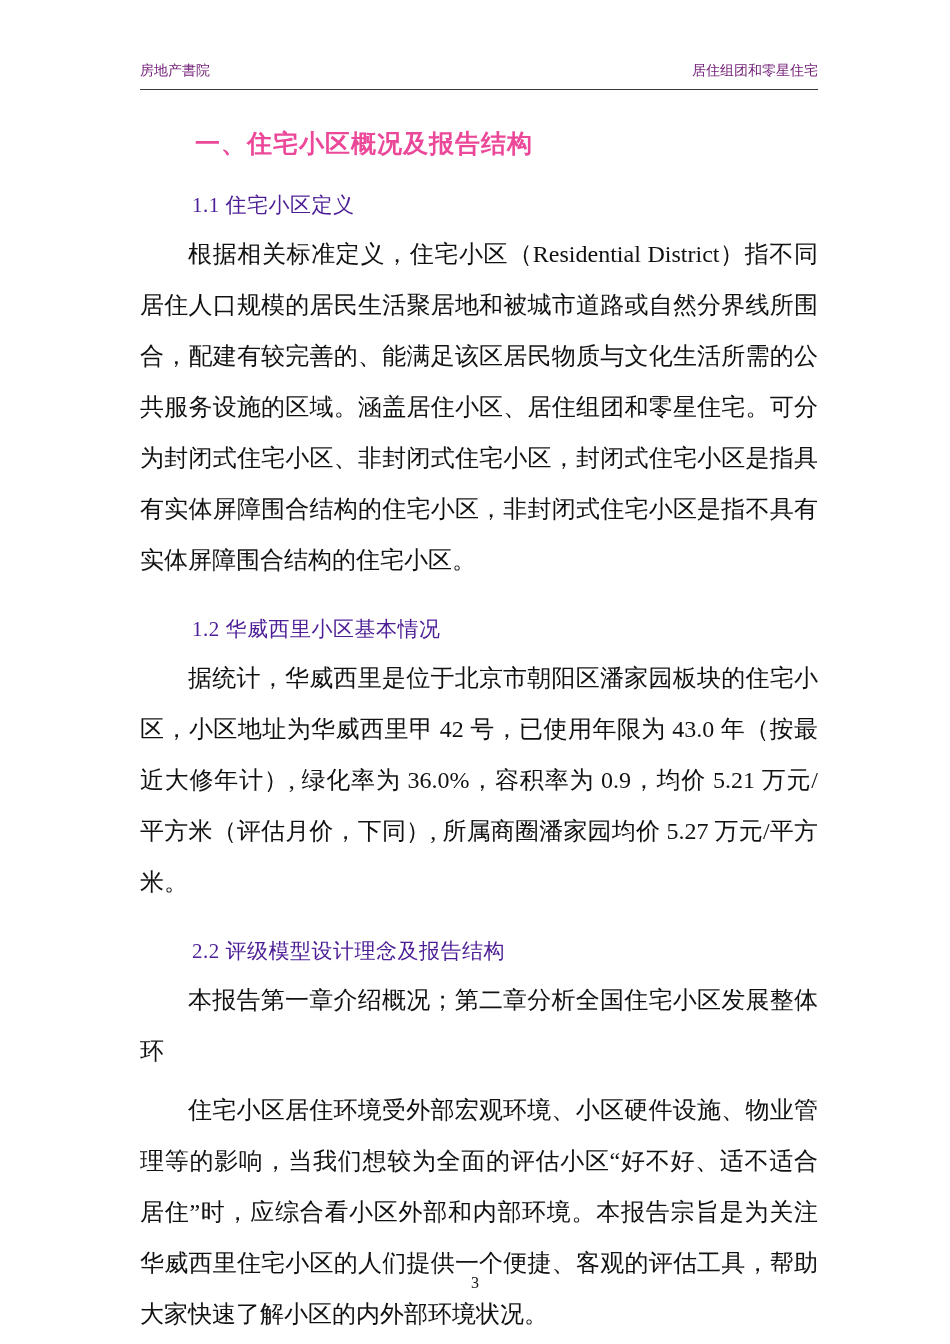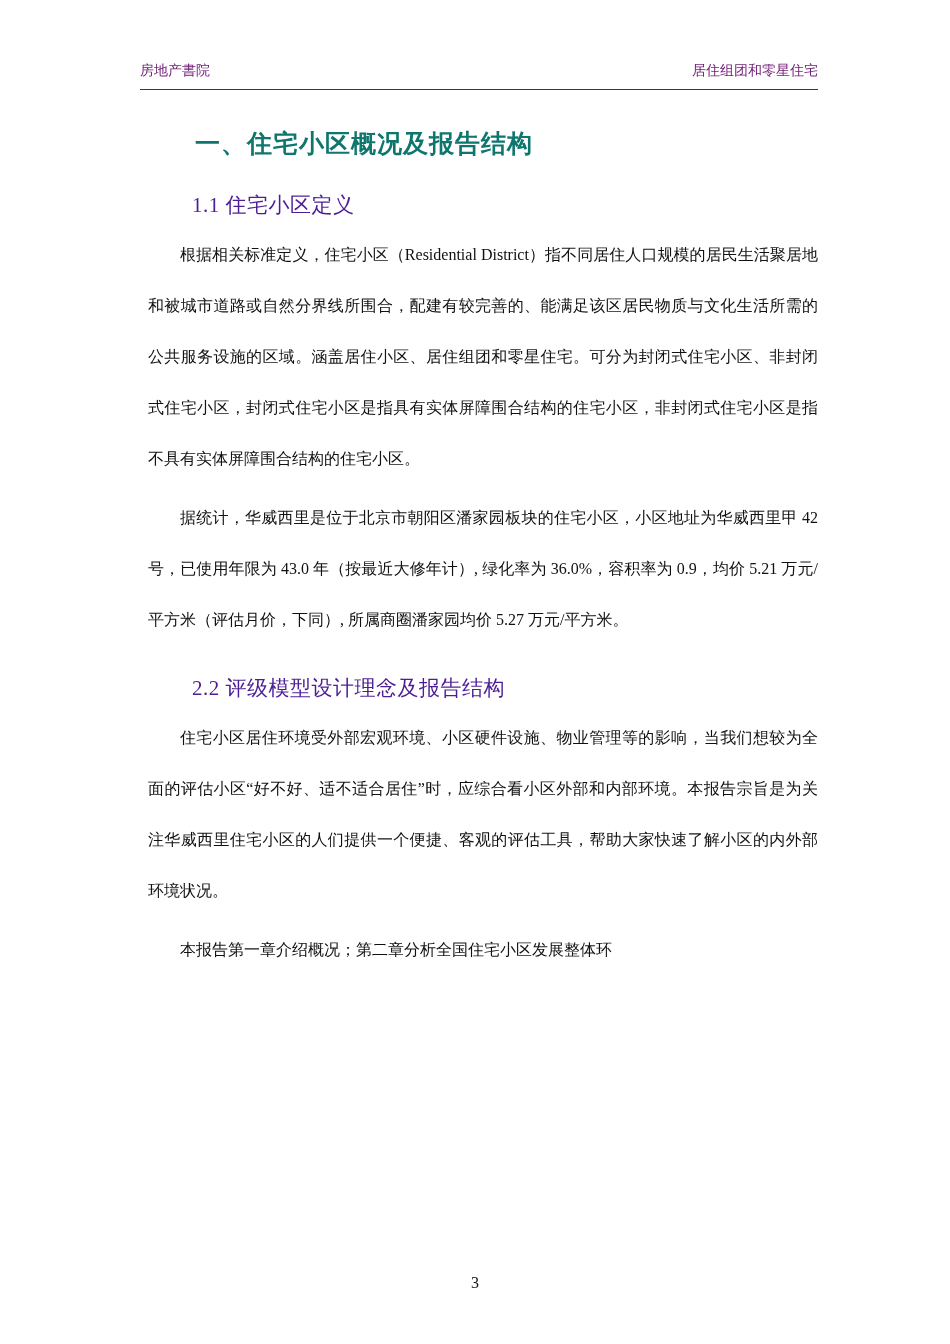--- a/index.html
+++ b/index.html
@@ -36,38 +36,38 @@
     left:140px;
     width:678px;
   }
 
   .main-title {
     font-size:25px;
     line-height:36px;
     font-weight:bold;
     margin:14px 0 0 55px;
     letter-spacing:1px;
-    color:#0f766e;
+    color:#ec4899;
   }
 
   .section-heading {
     font-size:21px;
     line-height:32px;
     font-weight:normal;
     margin:27px 0 0 52px;
     letter-spacing:0.5px;
     color:#4c1d95;
   }
 
   .body-para {
-    font-size:16px;
+    font-size:24px;
     line-height:51px;
     text-align:justify;
     text-indent:2em;
-    margin:8px 0 0 8px;
+    margin:8px 0 0 0;
     color:#111;
   }
 
   .footer {
     position:absolute;
     left:0;
     bottom:52px;
     width:100%;
     text-align:center;
     font-size:16px;
@@ -84,25 +84,26 @@
     <span>居住组团和零星住宅</span>
   </div>
 
   <div class="content">
 
     <h1 class="main-title">一、住宅小区概况及报告结构</h1>
 
     <h2 class="section-heading">1.1 住宅小区定义</h2>
     <p class="body-para">根据相关标准定义，住宅小区（Residential District）指不同居住人口规模的居民生活聚居地和被城市道路或自然分界线所围合，配建有较完善的、能满足该区居民物质与文化生活所需的公共服务设施的区域。涵盖居住小区、居住组团和零星住宅。可分为封闭式住宅小区、非封闭式住宅小区，封闭式住宅小区是指具有实体屏障围合结构的住宅小区，非封闭式住宅小区是指不具有实体屏障围合结构的住宅小区。</p>
 
+    <h2 class="section-heading">1.2 华威西里小区基本情况</h2>
     <p class="body-para">据统计，华威西里是位于北京市朝阳区潘家园板块的住宅小区，小区地址为华威西里甲 42 号，已使用年限为 43.0 年（按最近大修年计）, 绿化率为 36.0%，容积率为 0.9，均价 5.21 万元/平方米（评估月价，下同）, 所属商圈潘家园均价 5.27 万元/平方米。</p>
 
     <h2 class="section-heading">2.2 评级模型设计理念及报告结构</h2>
+    <p class="body-para">本报告第一章介绍概况；第二章分析全国住宅小区发展整体环</p>
     <p class="body-para">住宅小区居住环境受外部宏观环境、小区硬件设施、物业管理等的影响，当我们想较为全面的评估小区“好不好、适不适合居住”时，应综合看小区外部和内部环境。本报告宗旨是为关注华威西里住宅小区的人们提供一个便捷、客观的评估工具，帮助大家快速了解小区的内外部环境状况。</p>
-    <p class="body-para">本报告第一章介绍概况；第二章分析全国住宅小区发展整体环</p>
 
   </div>
 
   <div class="footer">
     <span>3</span>
   </div>
 
 </div>
 
 </body></html>

